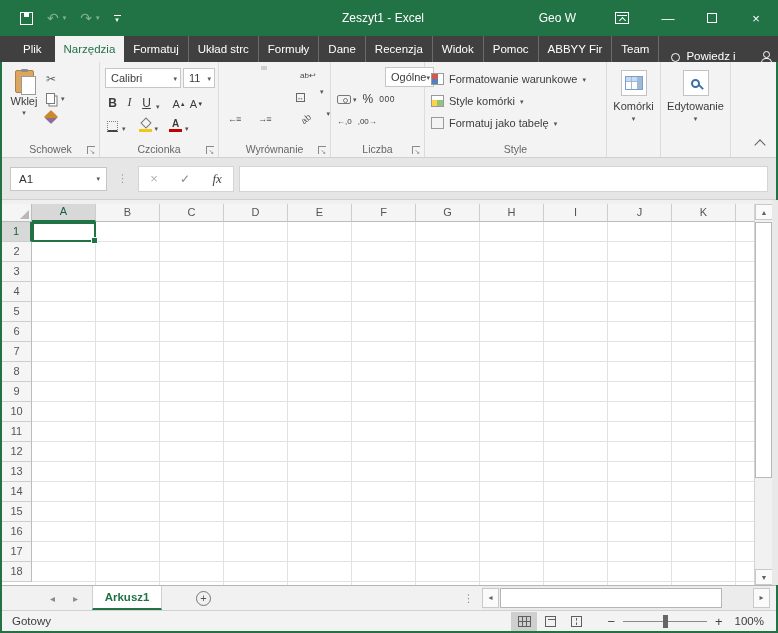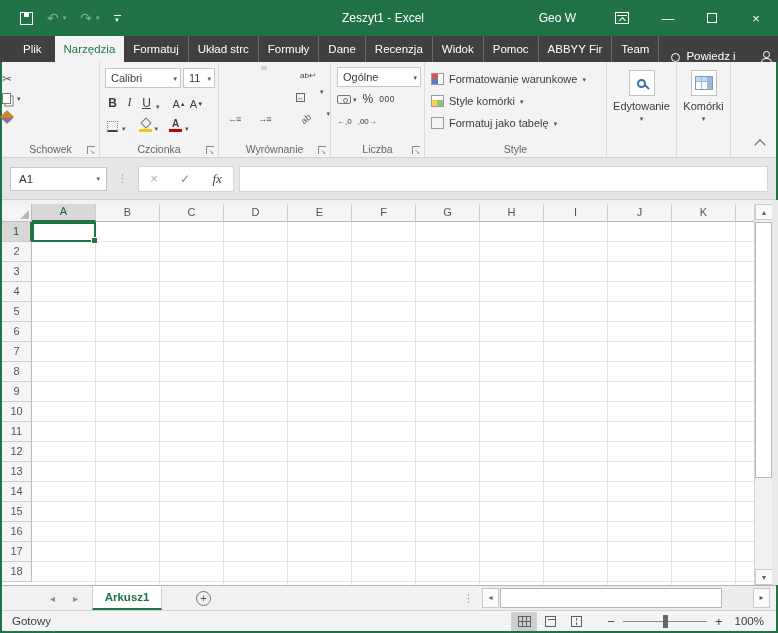--- a/index.html
+++ b/index.html
@@ -86,21 +86,21 @@
   .al-ic.rgt { background-position:0 0,4px 4px,0 8px; }
   .al-wrap { padding:2px 3px; }
   .al-wrap.on { background:#cfcfcf; }
   .wrap-ic { font-size:8px; line-height:9px; color:#444; }
   .merge-ic { width:14px; height:10px; border:1px solid #666; font-size:7px; line-height:9px; text-align:center; color:#444; }
   .indent-ic { font-size:9px; color:#555; letter-spacing:-1px; }
   .orient-ic { font-size:9px; color:#555; transform:rotate(-40deg); display:inline-block; }
 
   .g-num { width:94px; padding-left:6px; }
   .nrow { display:flex; align-items:center; height:22px; gap:6px; }
-  .combo-num { width:84px; }
+  .combo-num { width:84px;margin-left:48px; }
   .acct-ic { width:14px; height:9px; border:1px solid #777; border-radius:2px; position:relative; }
   .acct-ic::after { content:""; position:absolute; left:5px; top:2px; width:3px; height:3px; border:1px solid #777; border-radius:50%; }
   .pct { font-size:12px; color:#3c3c3c; }
   .thou { font-size:8.5px; color:#3c3c3c; letter-spacing:0.5px; }
   .dec { font-size:8px; color:#3c3c3c; }
 
   .g-style { width:182px; padding:6px 0 18px 6px; }
   .strow { display:flex; align-items:center; height:22px; gap:5px; }
   .icon-condfmt { width:13px; height:12px; border:1px solid #9a9a9a; background:linear-gradient(#d8544f 0 50%,#4f81bd 50% 100%) left/6px 100% no-repeat #fff; }
   .icon-fmttable { width:13px; height:12px; border:1px solid #9a9a9a; background:linear-gradient(#4f81bd 0 4px,transparent 4px) #fff,
@@ -237,20 +237,25 @@
     </div>
     <div class="tab-action">
       <span class="person-ic"></span>
 
     </div>
   </div>
 
   <div class="ribbon">
 
     <div class="rgroup g-clip">
+      <div class="paste-btn">
+        <span class="clipboard-ic"></span>
+        <span>Wklej</span>
+        <span class="caret">▾</span>
+      </div>
       <div class="clip-small">
         <span class="sbtn">
             <span class="scissors-ic">✂</span>
           </span>
         <span class="sbtn">
             <span class="copy-ic"></span>
             <span class="caret">▾</span>
           </span>
         <span class="sbtn">
             <span class="painter-ic"></span>
@@ -362,33 +367,33 @@
         <span class="caret">▾</span>
       </div>
       <div class="strow">
         <span class="icon-fmttable"></span>
         <span>Formatuj jako tabelę</span>
         <span class="caret">▾</span>
       </div>
       <div class="glabel">Style</div>
     </div>
 
+    <div class="rgroup g-cells">
+      <span class="bigbox">
+          <span class="cells-ic"></span>
+        </span>
+      <span class="bigbtn-label">Komórki</span>
+      <span class="caret bigbtn-caret">▾</span>
+    </div>
+
     <div class="rgroup g-edit" style="border-right:1px solid #dcdcdc;">
       <span class="bigbox">
           <span class="mag-ic"></span>
         </span>
       <span class="bigbtn-label">Edytowanie</span>
-      <span class="caret bigbtn-caret">▾</span>
-    </div>
-
-    <div class="rgroup g-cells">
-      <span class="bigbox">
-          <span class="cells-ic"></span>
-        </span>
-      <span class="bigbtn-label">Komórki</span>
       <span class="caret bigbtn-caret">▾</span>
     </div>
 
     <span class="ribbon-collapse"></span>
   </div>
 
   <div class="formula-row">
     <div class="name-box">
       <span>A1</span>
       <span class="caret">▾</span>

